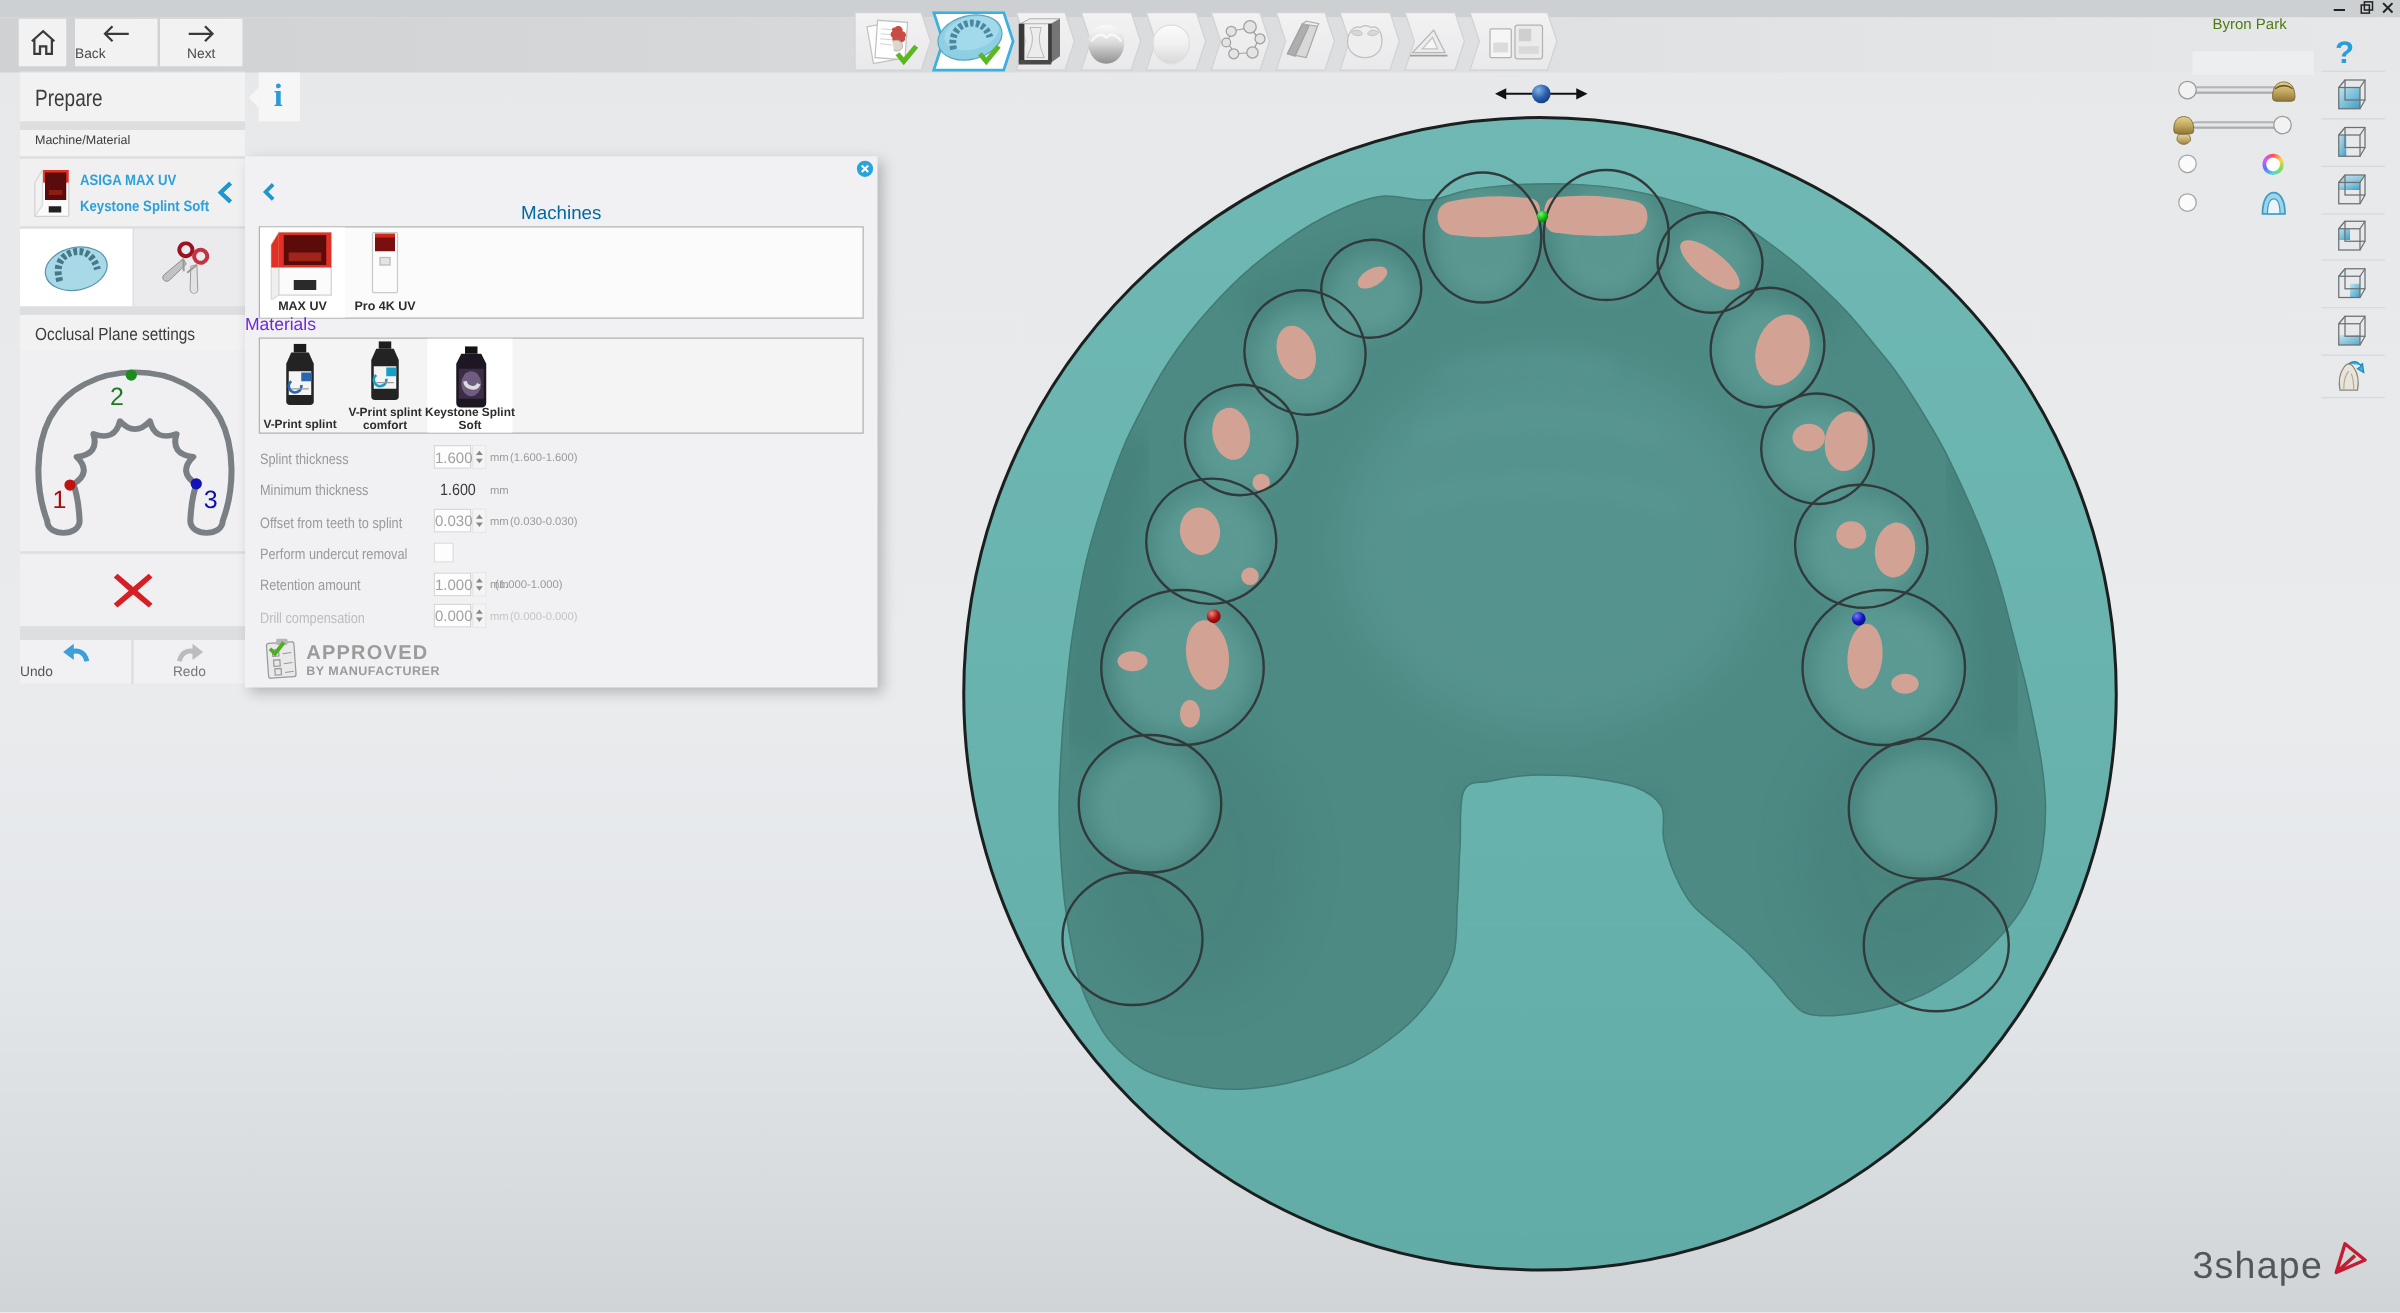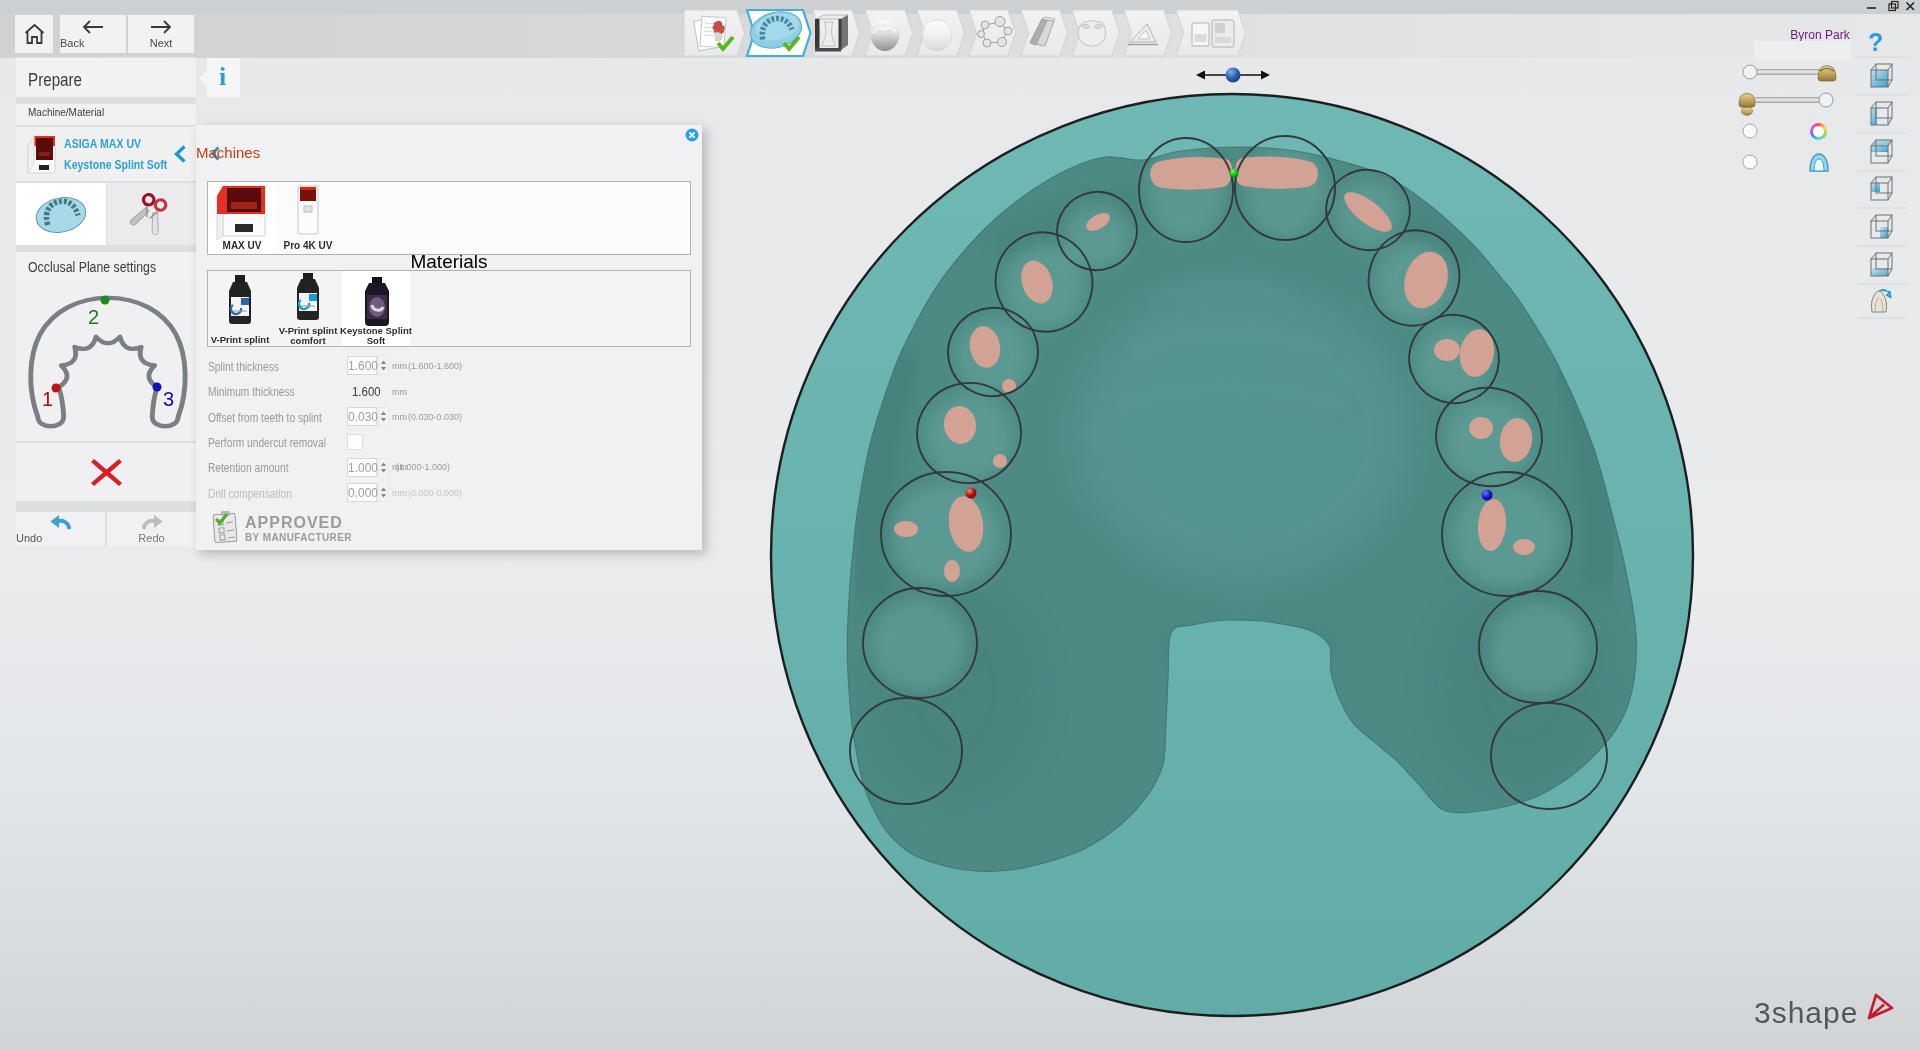--- a/index.html
+++ b/index.html
@@ -349,21 +349,21 @@
   <path d="M21.5 7.5 L13 1 L13 14 Z" fill="#bcbcbc"></path>
   <path d="M15 7.5 C 9 5.5 4 8 2.5 15" fill="none" stroke="#bcbcbc" stroke-width="4"></path>
 </svg>
 <div class="abs" style="left:16px;top:532px;width:89px;text-align:left;font-size:11px;color:#555">Undo</div>
 <div class="abs" style="left:107px;top:532px;width:89px;text-align:center;font-size:11px;color:#777">Redo</div>
 
 <div class="panel" style="left:196px;top:125px;width:506px;height:425px;background:#f1f1f3;box-shadow:4px 4px 10px rgba(0,0,0,0.22)"></div>
 <svg class="abs" style="left:210px;top:146px;width:10px;height:15px" viewBox="0 0 10 15">
   <path d="M8.5 1.5 L2.5 7.5 L8.5 13.5" fill="none" stroke="#2196cc" stroke-width="3"></path>
 </svg>
-<div class="abs" style="left:196px;top:144px;width:506px;text-align:left;font-size:15px;color:#c2410c">Machines</div>
+<div class="abs" style="left:196px;top:162px;width:506px;text-align:center;font-size:15px;color:#0369a1">Machines</div>
 <div class="abs" style="left:207px;top:181px;width:484px;height:74px;background:#fbfbfc;border:1px solid #b2b2b2"></div>
 
 <div class="abs" style="left:208px;top:182px;width:68px;height:72px;background:#ffffff"></div>
 <svg class="abs" style="left:215px;top:184px;width:54px;height:56px" viewBox="0 0 54 56">
   <path d="M8 2 L50 2 L50 52 L8 52 Z" fill="#fbfbfb" stroke="#d2d2d2"></path>
   <path d="M8 2 L2 12 L2 56 L8 52 Z" fill="#efefef" stroke="#d9d9d9"></path>
   <path d="M8 2 L2 12 L2 30 L8 30 Z" fill="#e23025"></path>
   <rect x="8" y="2" width="42" height="28" fill="#e23025"></rect>
   <rect x="12" y="4" width="34" height="24" fill="#5c0b0b"></rect>
   <path d="M16 18 h26 v7 h-26 Z" fill="#a02418"></path>
@@ -372,21 +372,21 @@
 <div class="abs" style="left:208px;top:240px;width:68px;text-align:center;font-size:10px;font-weight:bold;color:#2d2d2d">MAX UV</div>
 
 <svg class="abs" style="left:295px;top:184px;width:26px;height:52px" viewBox="0 0 26 52">
   <rect x="3" y="2" width="20" height="48" rx="1" fill="#fcfcfc" stroke="#c9c9c9"></rect>
   <rect x="5" y="3" width="16" height="14" fill="#7b0f0f"></rect>
   <rect x="5" y="3" width="16" height="3" fill="#d22619"></rect>
   <rect x="9" y="22" width="8" height="6" fill="#e4e4e4" stroke="#bbb"></rect>
 </svg>
 <div class="abs" style="left:274px;top:240px;width:68px;text-align:center;font-size:10px;font-weight:bold;color:#2d2d2d">Pro 4K UV</div>
 
-<div class="abs" style="left:196px;top:251px;width:506px;text-align:center;font-size:19px;color:#000000">Materials</div>
+<div class="abs" style="left:196px;top:251px;width:506px;font-size:14px;color:#6d28d9">Materials</div>
 <div class="abs" style="left:207px;top:270px;width:484px;height:77px;background:#f4f4f5;border:1px solid #b2b2b2"></div>
 
 <div class="abs" style="left:342px;top:271px;width:68px;height:75px;background:#ffffff"></div>
 
 <svg class="abs" style="left:222px;top:275px;width:36px;height:50px" viewBox="0 0 36 50">
   <rect x="13" y="0" width="10" height="7" fill="#1d1d1d"></rect>
   <path d="M11 7 H25 L29 16 V46 Q29 49 26 49 H10 Q7 49 7 46 V16 Z" fill="#232323"></path>
   <rect x="9" y="22" width="18" height="19" fill="#f4f4f4"></rect>
   <path d="M11 30 a5 5 0 1 0 8 3" fill="none" stroke="#2a66b0" stroke-width="2.2"></path>
   <rect x="19" y="23" width="8" height="7" fill="#2a66b0"></rect>
@@ -468,21 +468,21 @@
   <rect x="7" y="18" width="5" height="5" fill="none" stroke="#9a9a9a" transform="rotate(-4 9 20)"></rect>
   <rect x="8" y="25" width="5" height="5" fill="none" stroke="#9a9a9a" transform="rotate(-4 10 27)"></rect>
   <line x1="14" y1="13" x2="21" y2="12" stroke="#9a9a9a"></line>
   <line x1="15" y1="21" x2="22" y2="20" stroke="#9a9a9a"></line>
   <line x1="16" y1="28" x2="23" y2="27" stroke="#9a9a9a"></line>
   <path d="M4 9 l4 4 l7 -9" fill="none" stroke="#4caf20" stroke-width="3"></path>
 </svg>
 <div class="abs" style="left:245px;top:514px;font-size:16px;font-weight:bold;color:#9b9b9b;letter-spacing:1px">APPROVED</div>
 <div class="abs" style="left:245px;top:532px;font-size:10px;font-weight:bold;color:#9b9b9b;letter-spacing:0.4px">BY MANUFACTURER</div>
 
-<div class="abs" style="left:1770px;top:28px;width:100px;text-align:center;font-size:12px;color:#701a75">Byron Park</div>
+<div class="abs" style="left:1770px;top:12px;width:100px;text-align:left;font-size:12px;color:#4d7c0f">Byron Park</div>
 <div class="abs" style="left:1754px;top:41px;width:97px;height:19px;background:#eceef0"></div>
 
 <svg class="abs" style="left:1738px;top:60px;width:100px;height:115px" viewBox="0 0 100 115">
   <defs>
     <linearGradient id="trk" x1="0" y1="0" x2="0" y2="1">
       <stop offset="0" stop-color="#b8babc"></stop>
         <stop offset="0.5" stop-color="#f0f0f0"></stop>
         <stop offset="1" stop-color="#a8aaac"></stop>
     </linearGradient>
     <linearGradient id="gold" x1="0" y1="0" x2="0" y2="1">

